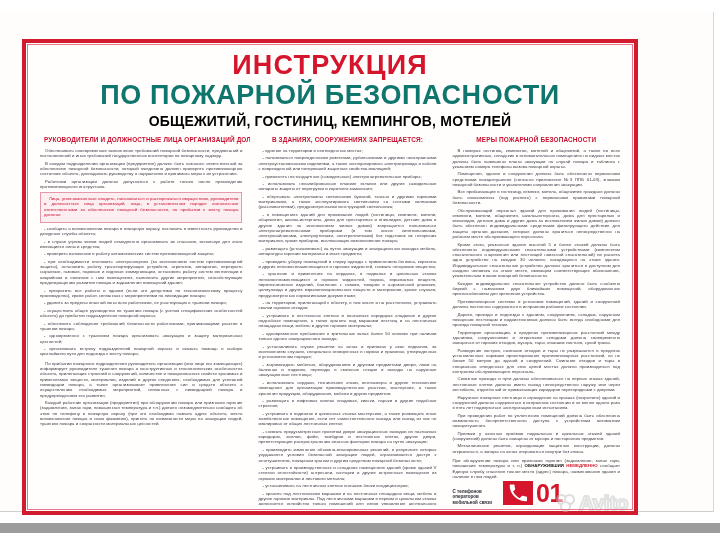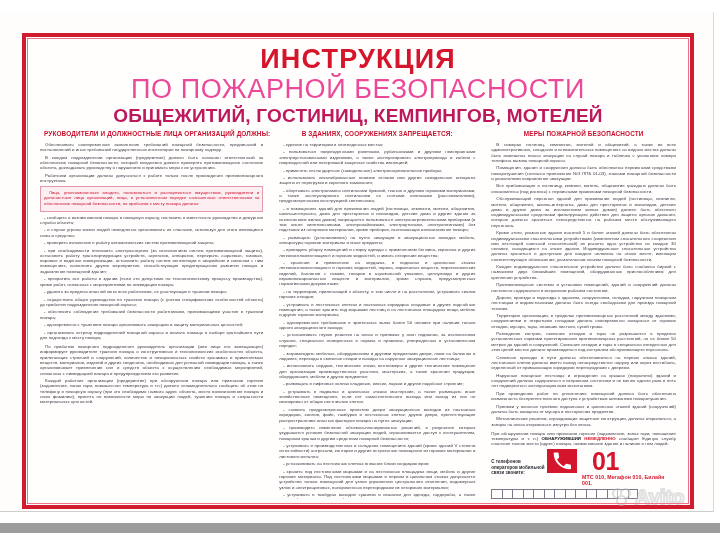--- a/index.html
+++ b/index.html
@@ -22,43 +22,43 @@
     position:absolute;left:0;top:523px;width:720px;height:10px;
     background:#9c9c9c;
   }
   .bottom-strip2{
     position:absolute;left:0;top:533px;width:720px;height:7px;
     background:#ffffff;
   }
 
   
   .poster{
-    position:absolute;left:22px;top:33px;width:672px;height:476px;
+    position:absolute;left:22px;top:39px;width:616px;height:476px;
     background:#fffefd;
     border:4px solid #d01c2e;
     box-sizing:border-box;
   }
   .poster:after{
     content:"";position:absolute;left:1px;top:1px;right:1px;bottom:1px;
     border:1px solid #e8758a;pointer-events:none;
   }
 
   
   .title-block{padding:8px 10px 2px 10px;text-align:center;}
   .t1{
     color:#d4152b;font-weight:bold;letter-spacing:1.2px;
     font-size:27px;line-height:29px;
   }
   .t2{
-    color:#ec4899;font-weight:normal;letter-spacing:0.6px;
+    color:#0f766e;font-weight:bold;letter-spacing:0.6px;
     font-size:27px;line-height:30px;
   }
   .t3{
-    color:#be185d;font-weight:bold;letter-spacing:0.2px;
-    font-size:19px;line-height:19px;margin-top:2px;
+    color:#000000;font-weight:bold;letter-spacing:0.2px;
+    font-size:14px;line-height:19px;margin-top:2px;
   }
 
   
   .cols{
     position:absolute;left:6px;top:92px;right:6px;bottom:6px;
     display:flex;gap:0px;
   }
   .col{
     box-sizing:border-box;
     padding:0 8px;
@@ -237,21 +237,21 @@
           <p class="tx">Приямки у оконных проёмов подвальных и цокольных этажей зданий (сооружений) должны быть очищены от мусора и посторонних предметов.</p>
           <p class="tx">Металлические решетки, ограждающие защитные конструкции, должны открываться, а запоры на окнах открываться изнутри без ключа.</p>
         </div>
 
         <div class="emerg">
           <p class="tx nodent"><span>При обнаружении пожара или признаков горения (задымление, запах гари, повышение температуры и т. п.) </span><b class="dk">ОБНАРУЖИВШИЙ</b> <b class="hl">НЕМЕДЛЕННО</b><span> сообщает Единую службу спасения точное место (адрес) пожара, наименование здания и наличие в нем людей.</span></p>
 
           <div class="phonerow">
             <span class="lbl">С телефонов операторов мобильной связи звоните:</span>
             <div>
-              <div style="display:flex;align-items:flex-start;gap:12px;">
+              <div style="display:flex;align-items:flex-start;">
                 <div class="phonebox">
                   <svg viewBox="0 0 24 24">
                     <path d="M6.6 10.8c1.6 3.2 4.2 5.8 7.4 7.4l2.5-2.5c.3-.3.8-.4 1.2-.3 1.3.4 2.7.7 4.1.7.6 0 1 .4 1 1V21c0 .6-.4 1-1 1C10.6 22 2 13.4 2 2.8c0-.6.4-1 1-1h3.9c.6 0 1 .4 1 1 0 1.4.2 2.8.7 4.1.1.4 0 .9-.3 1.2l-2.7 2.7z" fill="#ffffff"></path>
                   </svg>
                 </div>
                 <div class="num01">01</div>
               </div>
               <div class="ops">МТС 010,   Мегафон 010,   Билайн 001.</div>
             </div>
           </div>

